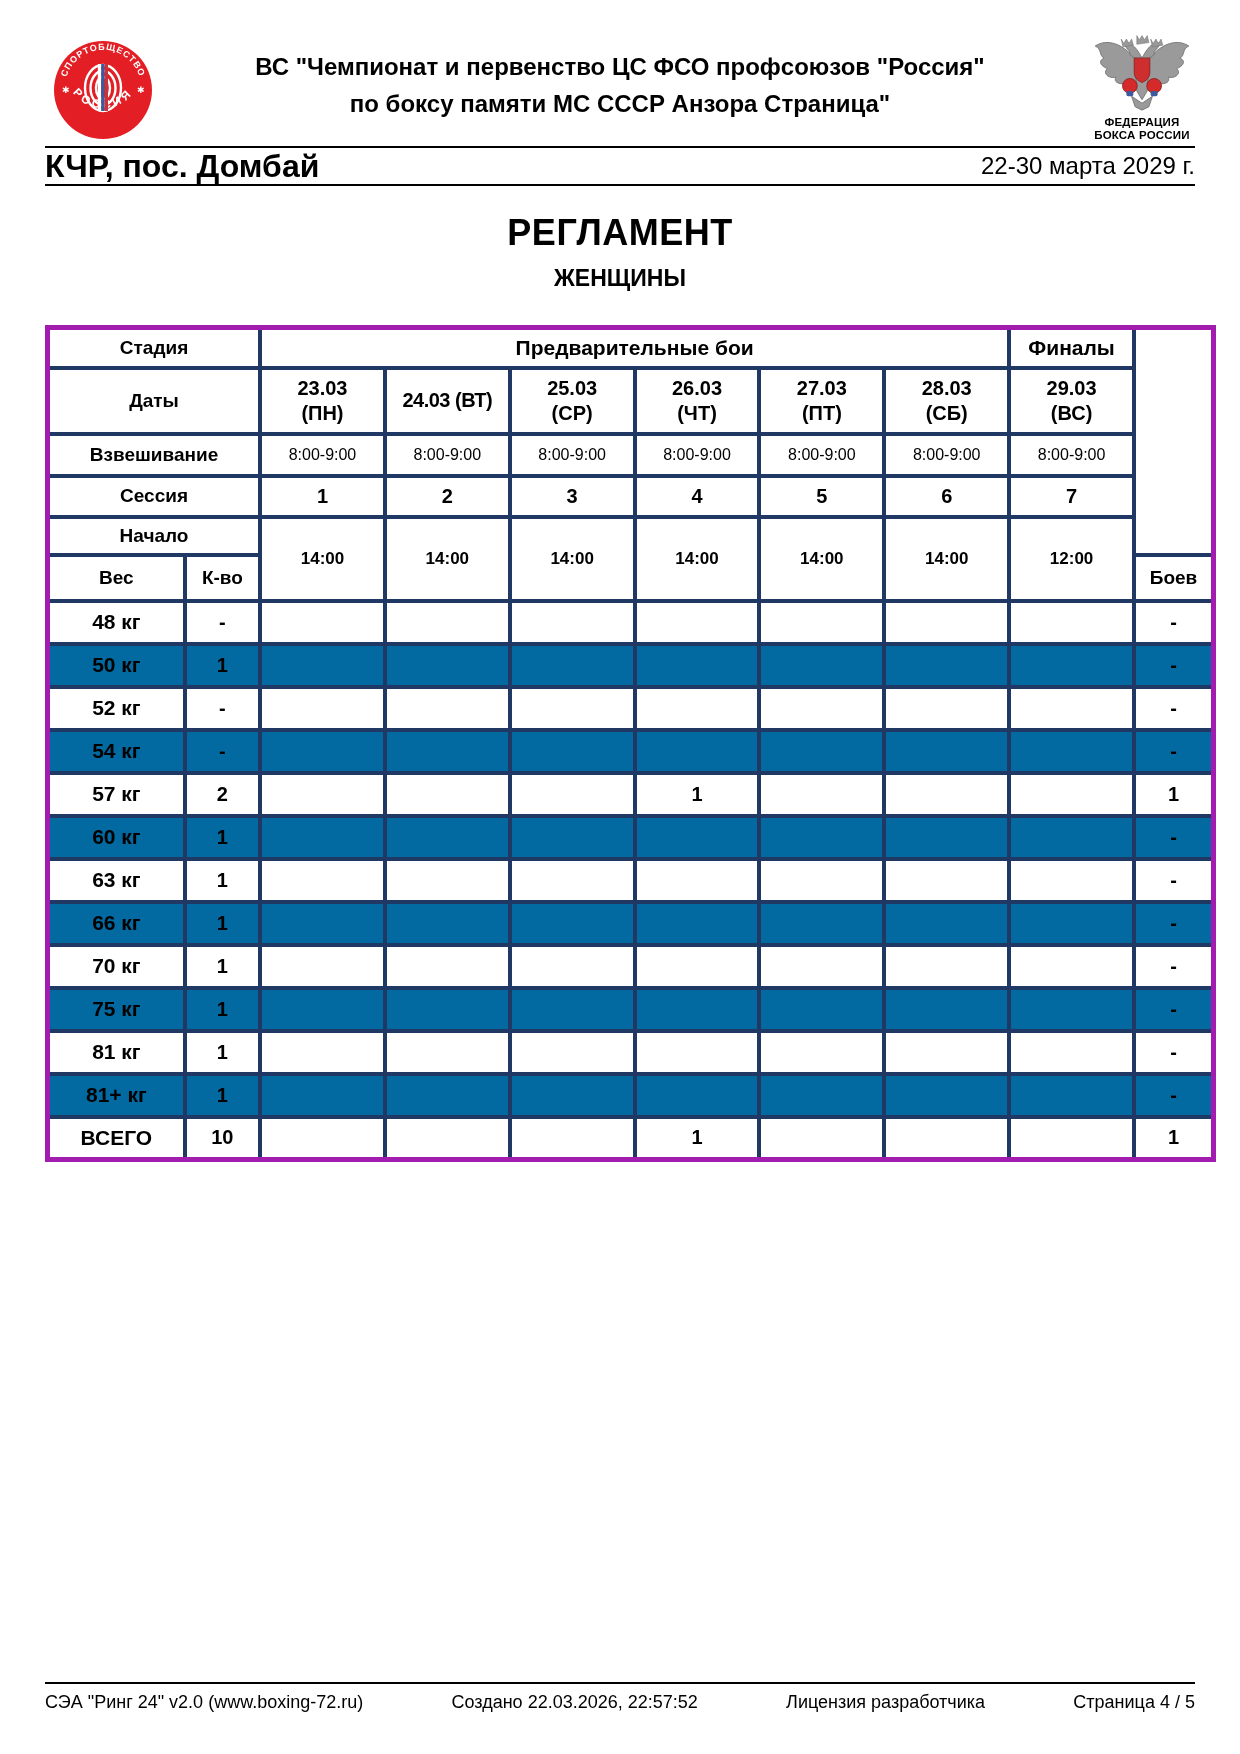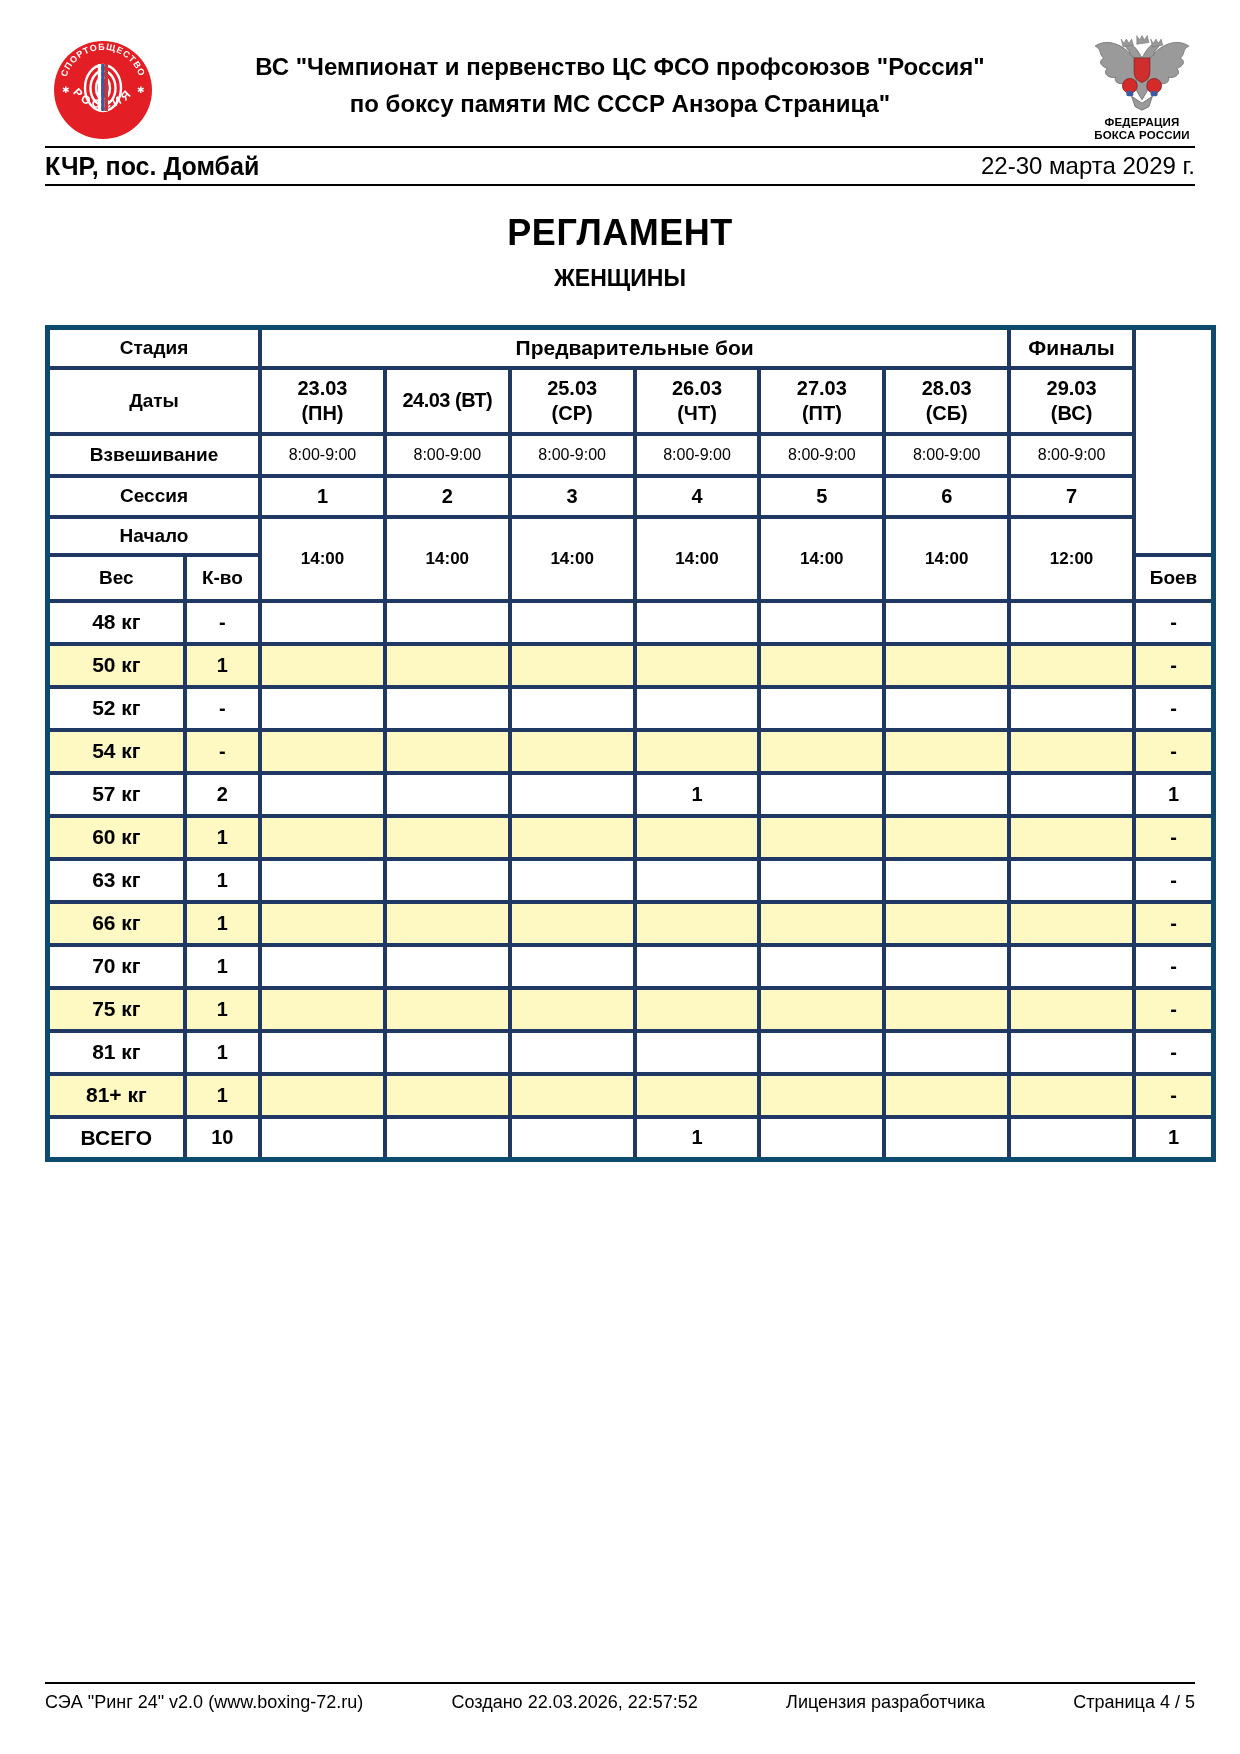--- a/index.html
+++ b/index.html
@@ -13,40 +13,40 @@
   .title-line { font-size:24px; font-weight:bold; line-height:37px; white-space:nowrap; }
   .logo-left { position:absolute; left:53px; top:40px; width:100px; height:100px; }
   .logo-right { position:absolute; right:42px; top:32px; width:112px; text-align:center; }
   .logo-right .fed-text { font-size:11.5px; font-weight:bold; line-height:13px; letter-spacing:.2px; }
   .rule { position:absolute; left:45px; width:1150px; height:2px; background:#000; }
   .rule-top { top:146px; }
   .rule-mid { top:184px; }
   .rule-foot { top:1682px; }
   .subhead-row { position:absolute; left:45px; width:1150px; top:149px; height:34px;
     display:flex; justify-content:space-between; align-items:center; }
-  .location { font-size:25px; font-weight:bold; }
+  .location { font-size:32px; font-weight:bold; }
   .daterange { font-size:24px; font-weight:normal; }
   .doc-title { position:absolute; left:0; right:0; top:212px; text-align:center;
     font-size:36px; font-weight:bold; letter-spacing:.5px; }
   .doc-subtitle { position:absolute; left:0; right:0; top:265px; text-align:center;
     font-size:23px; font-weight:bold; }
   
   table.sched { position:absolute; left:45px; top:325px; width:1171px;
     border-collapse:collapse; table-layout:fixed;
-    border:5px solid #0c4a6e; }
+    border:5px solid #a21caf; }
   table.sched td { border:4px solid #1f3864; text-align:center; vertical-align:middle;
     padding:0 2px; overflow:hidden; }
   .r-stage td { height:40px; }
   .r-dates td { height:66px; }
   .r-weigh td { height:42px; }
   .r-sess td { height:41px; }
   .r-start td { height:38px;margin-top:36px; }
   .r-wk td { height:46px; }
   tr.data-row td { height:43px; }
-  tr.alt { background:#fef9c3; }
+  tr.alt { background:#0369a1; }
   .lbl { font-size:19px; font-weight:bold; }
   .big-lbl { font-size:21px; font-weight:bold; }
   .date-cell { font-size:20px; font-weight:bold; line-height:25px; white-space:pre-line; }
   .date-cell.oneline { white-space:nowrap; letter-spacing:-.5px; }
   .weigh-cell { font-size:16px; font-weight:normal; }
   .sess-cell { font-size:20px; font-weight:bold; }
   .time-cell { font-size:17px; font-weight:bold; }
   .weight-cell { font-size:21px; font-weight:bold; }
   .val-cell { font-size:20px; font-weight:bold; }
   

